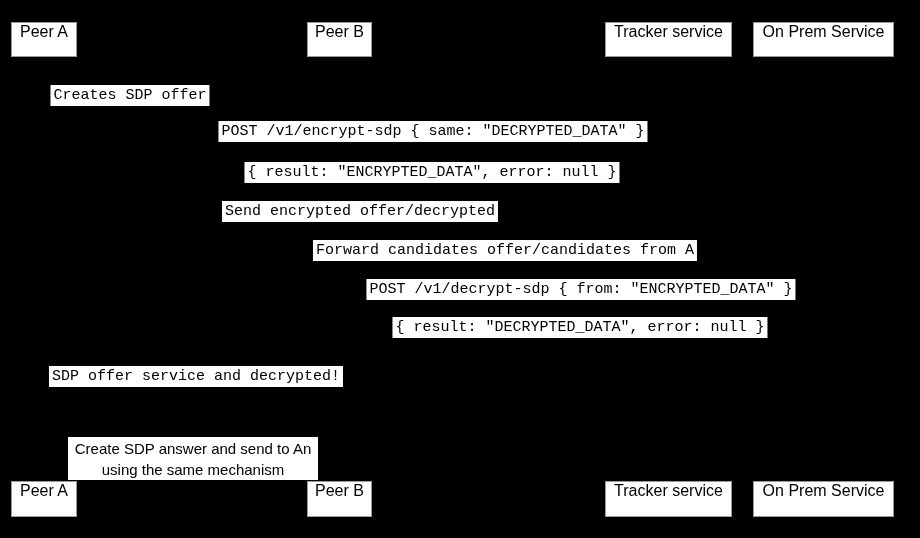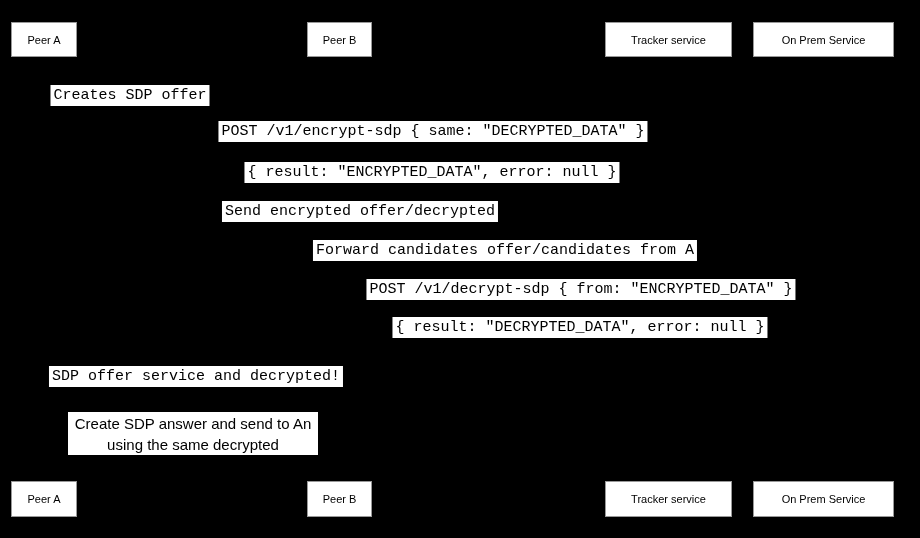--- a/index.html
+++ b/index.html
@@ -31,23 +31,22 @@
     border: 1px solid #000;
     border-left: none;
     background: transparent;
   }
   .actor {
     position: absolute;
     height: 35px;
     background: #fff;
     border: 1px solid #999;
     color: #000;
-    font-size: 11px;
+    font-size: 16px;
     display: flex;
-    align-items: center;
     justify-content: center;
     white-space: nowrap;
   }
   .actor.bottom { height: 36px; }
   .msg-label {
     position: absolute;
     transform: translateX(-50%);
     background: #fff;
     color: #000;
     font-size: 15px;
@@ -59,20 +58,21 @@
   .note {
     position: absolute;
     background: #fff;
     color: #000;
     font-size: 15px;
     line-height: 21px;
     text-align: center;
     display: flex;
     flex-direction: column;
     justify-content: center;
+    margin-top: 25px;
   }
 </style>
 </head>
 <body>
 
 <div class="canvas">
 
   <div class="lifeline" style="left:43px"></div>
   <div class="lifeline" style="left:339px"></div>
   <div class="lifeline" style="left:668px"></div>
@@ -104,21 +104,21 @@
   <div class="msg-label" style="left:433px;top:121px">POST /v1/encrypt-sdp { same: "DECRYPTED_DATA" }</div>
   <div class="msg-label" style="left:432px;top:162px">{ result: "ENCRYPTED_DATA", error: null }</div>
   <div class="msg-label" style="left:360px;top:201px">Send encrypted offer/decrypted</div>
   <div class="msg-label" style="left:505px;top:240px">Forward candidates offer/candidates from A</div>
   <div class="msg-label" style="left:581px;top:279px">POST /v1/decrypt-sdp { from: "ENCRYPTED_DATA" }</div>
   <div class="msg-label" style="left:580px;top:317px">{ result: "DECRYPTED_DATA", error: null }</div>
   <div class="msg-label" style="left:196px;top:366px">SDP offer service and decrypted!</div>
 
   <div class="note" style="left:68px;top:412px;width:250px;height:43px">
     <div>Create SDP answer and send to An</div>
-    <div>using the same decrypted</div>
+    <div>using the same mechanism</div>
   </div>
 
   <div class="actor bottom" style="left:11px;top:481px;width:66px">
       <span>Peer A</span>
     </div>
   <div class="actor bottom" style="left:307px;top:481px;width:65px">
       <span>Peer B</span>
     </div>
   <div class="actor bottom" style="left:605px;top:481px;width:127px">
       <span>Tracker service</span>

